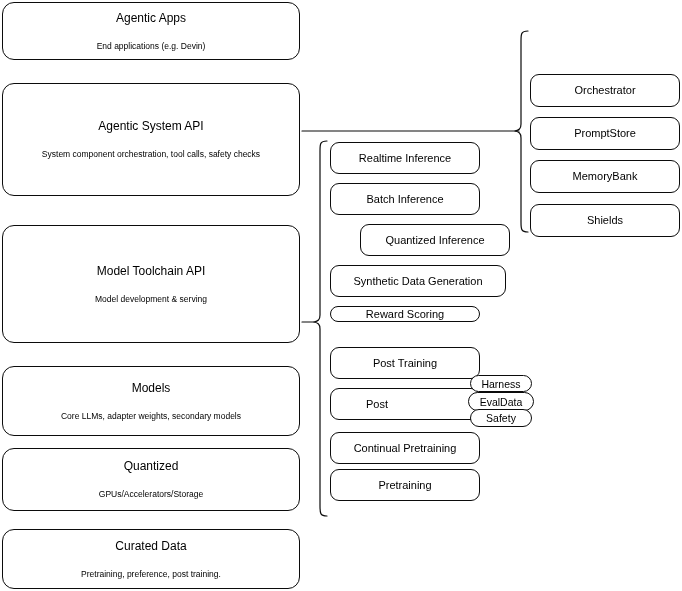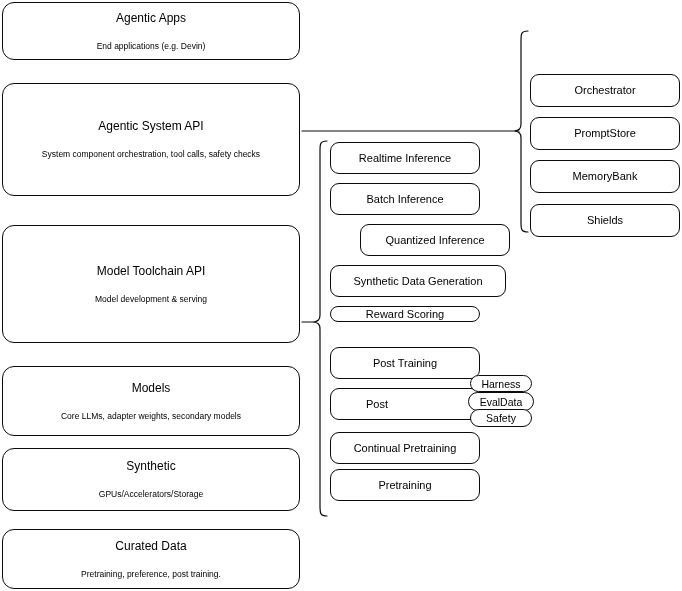--- a/index.html
+++ b/index.html
@@ -146,21 +146,21 @@
     <div class="layer-title">Model Toolchain API</div>
     <div class="layer-sub">Model development &amp; serving</div>
   </div>
 
   <div class="layer-box" style="left:2px; top:366px; width:298px; height:70px;">
     <div class="layer-title">Models</div>
     <div class="layer-sub">Core LLMs, adapter weights, secondary models</div>
   </div>
 
   <div class="layer-box" style="left:2px; top:448px; width:298px; height:63px;">
-    <div class="layer-title">Synthetic</div>
+    <div class="layer-title">Quantized</div>
     <div class="layer-sub">GPUs/Accelerators/Storage</div>
   </div>
 
   <div class="layer-box" style="left:2px; top:529px; width:298px; height:60px;">
     <div class="layer-title">Curated Data</div>
     <div class="layer-sub">Pretraining, preference, post training.</div>
   </div>
 
 
   <div class="pill-box" style="left:530px; top:74px; width:150px; height:33px;">Orchestrator</div>

